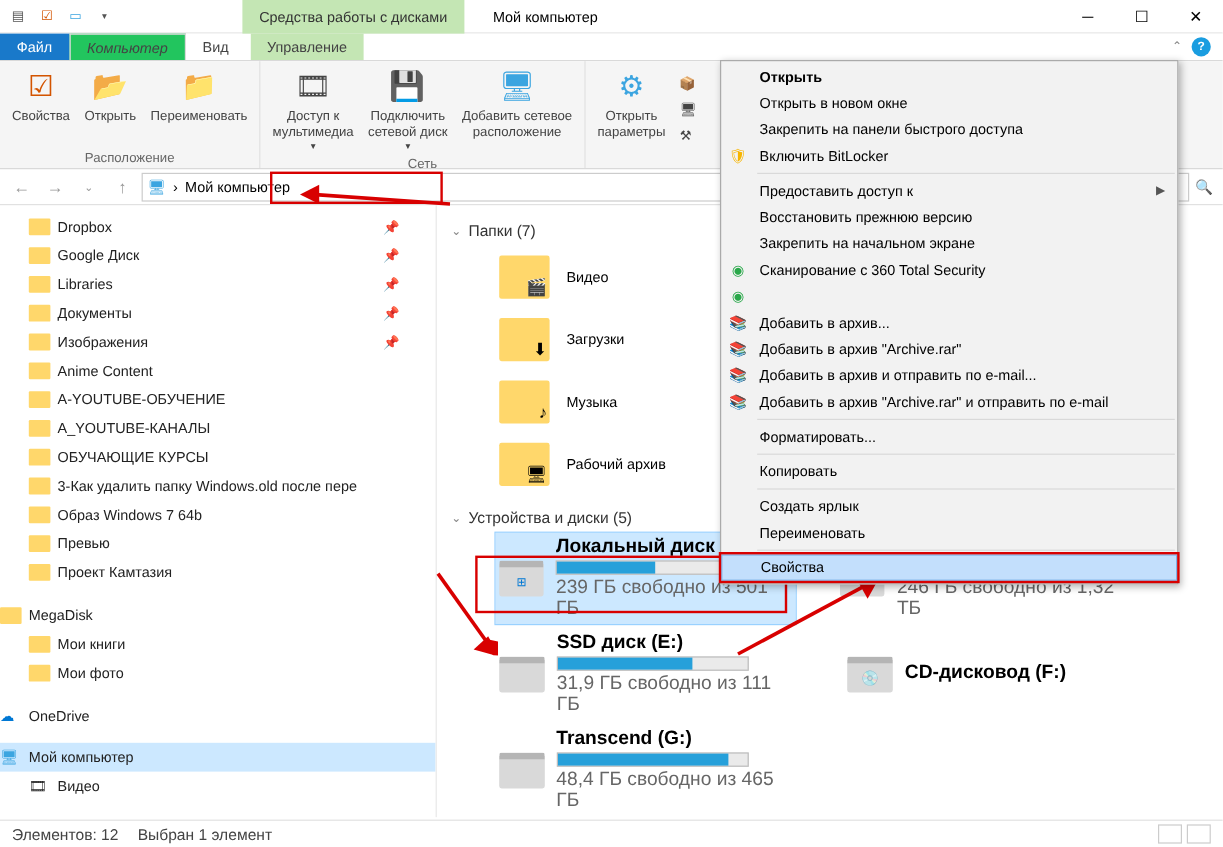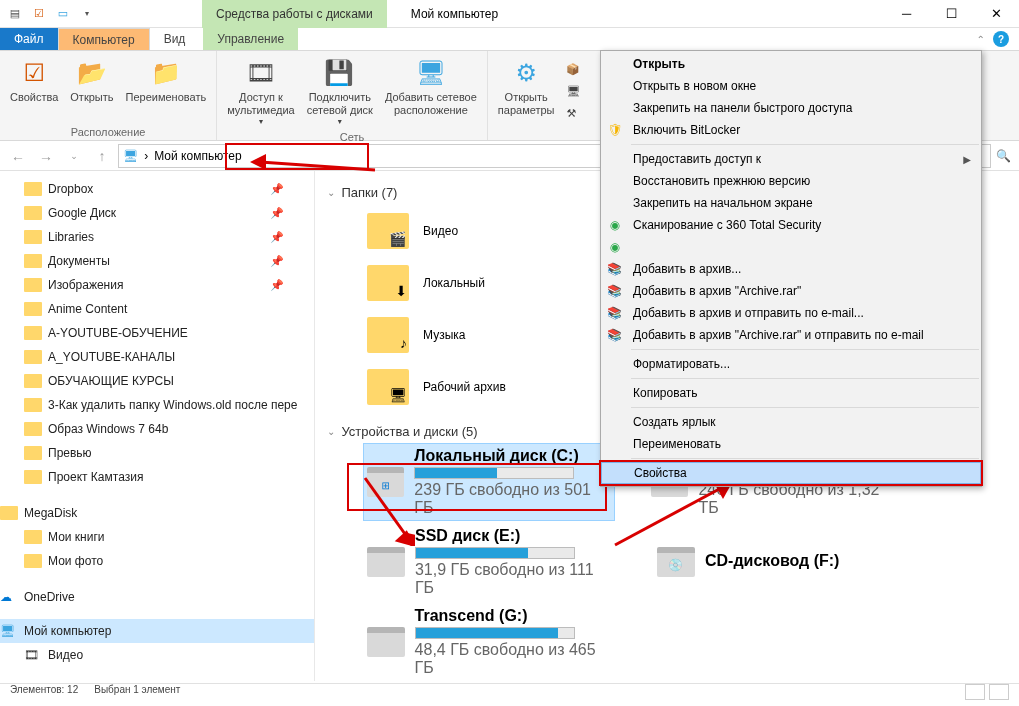--- a/index.html
+++ b/index.html
@@ -11,21 +11,21 @@
 .qat .q { width: 22px; height: 22px; display: flex; align-items: center; justify-content: center; font-size: 11px; color: #555; }
 .tool-tab { background: #c4e6b4; padding: 0 14px; height: 28px; display: flex; align-items: center; margin-left: 100px; font-size: 12px; color: #333; }
 .win-title { margin-left: 24px; font-size: 12px; }
 .win-ctrls { margin-left: auto; display: flex; }
 .win-ctrls div { width: 45px; height: 28px; display: flex; align-items: center; justify-content: center; font-size: 13px; }
 
 
 .ribbon-tabs { height: 23px; display: flex; align-items: stretch; background: #fff; border-bottom: 1px solid #d9d9d9; }
 .rtab { padding: 0 14px; display: flex; align-items: center; font-size: 12px; color: #444; }
 .rtab.file { background: #1979ca; color: #fff; }
-.rtab.active { background: #fdba74; border: 1px solid #d9d9d9; border-bottom: none; }
+.rtab.active { background: #22c55e; border: 1px solid #d9d9d9; border-bottom: none; font-style: italic; }
 .rtab.tool { background: #c4e6b4; margin-left: 4px; }
 .help { margin-left: auto; display: flex; align-items: center; gap: 8px; padding-right: 10px; }
 .help .chev { color: #888; font-size: 10px; }
 .help .q { width: 16px; height: 16px; border-radius: 50%; background: #1a9de0; color: #fff; display: flex; align-items: center; justify-content: center; font-size: 10px; font-weight: bold; }
 
 
 .ribbon { height: 90px; background: #f5f5f5; border-bottom: 1px solid #d9d9d9; display: flex; }
 .rgroup { border-right: 1px solid #e1e1e1; padding: 4px 6px 2px; display: flex; flex-direction: column; align-items: center; justify-content: space-between; }
 .rgroup .items { display: flex; gap: 4px; flex: 1; align-items: flex-start; }
 .ritem { display: flex; flex-direction: column; align-items: center; padding: 2px 4px; text-align: center; font-size: 11px; color: #444; line-height: 1.2; min-width: 50px; }
@@ -37,21 +37,21 @@
 
 
 .addr { height: 30px; display: flex; align-items: center; padding: 2px 6px; gap: 4px; border-bottom: 1px solid #e1e1e1; }
 .nav-btn { width: 24px; height: 24px; display: flex; align-items: center; justify-content: center; color: #999; font-size: 14px; }
 .addr-box { flex: 1; height: 24px; border: 1px solid #ccc; display: flex; align-items: center; padding: 0 4px; gap: 6px; font-size: 12px; position: relative; }
 .addr-highlight { position: absolute; left: 106px; top: -2px; width: 144px; height: 27px; border: 2px solid #d80000; pointer-events: none; }
 .search-box { width: 18px; height: 24px; display: flex; align-items: center; justify-content: center; color: #888; }
 
 
 .main { display: flex; height: 510px; }
-.sidebar { width: 315px; overflow: hidden; border-right: 1px solid #e8e8e8; padding-top: 6px; }
+.sidebar { width: 364px; overflow: hidden; border-right: 1px solid #e8e8e8; padding-top: 6px; }
 .tree-item { display: flex; align-items: center; height: 24px; padding-left: 24px; gap: 6px; font-size: 12px; color: #222; position: relative; }
 .tree-item.l1 { padding-left: 0; }
 .tree-item .fic { width: 18px; height: 14px; background: #ffd76b; border-radius: 1px; }
 .tree-item .fic.onedrive { background: none; color: #0078d4; }
 .tree-item .fic.pc { background: none; color: #3ca5e0; }
 .tree-item.sel { background: #cce8ff; }
 .pin { position: absolute; right: 30px; color: #888; font-size: 11px; }
 
 .content { flex: 1; padding: 8px 12px; overflow: hidden; position: relative; }
 .group-header { font-size: 13px; color: #333; margin: 6px 0 8px; display: flex; align-items: center; gap: 6px; }
@@ -75,21 +75,21 @@
 
 .ctx { position: absolute; left: 600px; top: 50px; width: 382px; background: #f2f2f2; border: 1px solid #aaa; box-shadow: 2px 2px 6px rgba(0,0,0,0.3); z-index: 100; font-size: 12px; padding: 2px 0; }
 .ctx-item { height: 22px; display: flex; align-items: center; padding: 0 30px 0 32px; position: relative; }
 .ctx-item.bold { font-weight: 600; }
 .ctx-item.hov { background: #c3dffc; border: 1px solid #7bb2e8; outline: 2px solid #d80000; outline-offset: 0px; }
 .ctx-sep { height: 1px; background: #d9d9d9; margin: 3px 2px 3px 30px; }
 .ctx-item .cic { position: absolute; left: 6px; width: 16px; height: 16px; display: flex; align-items: center; justify-content: center; font-size: 12px; }
 .ctx-item .arr { position: absolute; right: 10px; font-size: 10px; color: #555; }
 
 
-.status { position: absolute; bottom: 0; left: 0; right: 0; height: 23px; border-top: 1px solid #e1e1e1; display: flex; align-items: flex-start; padding: 0 10px; font-size: 10px; color: #444; gap: 16px; }
+.status { position: absolute; bottom: 0; left: 0; right: 0; height: 23px; border-top: 1px solid #e1e1e1; display: flex; align-items: center; padding: 0 10px; font-size: 13px; color: #444; gap: 16px; }
 .status .views { margin-left: auto; display: flex; gap: 4px; }
 .status .vbtn { width: 20px; height: 16px; border: 1px solid #ccc; }
 
 
 .arrow { position: absolute; pointer-events: none; z-index: 50; }
 .drive-highlight { position: absolute; border: 2px solid #d80000; pointer-events: none; z-index: 40; }
 </style>
 </head>
 <body>
 
@@ -297,21 +297,21 @@
         <div class="folder-item">
           <div class="thumb">
             <span class="ov">🎬</span>
           </div>
           <span class="lbl">Видео</span>
         </div>
         <div class="folder-item">
           <div class="thumb">
             <span class="ov">⬇</span>
           </div>
-          <span class="lbl">Локальный</span>
+          <span class="lbl">Загрузки</span>
         </div>
         <div class="folder-item">
           <div class="thumb">
             <span class="ov">♪</span>
           </div>
           <span class="lbl">Музыка</span>
         </div>
         <div class="folder-item">
           <div class="thumb">
             <span class="ov">🖥</span>

